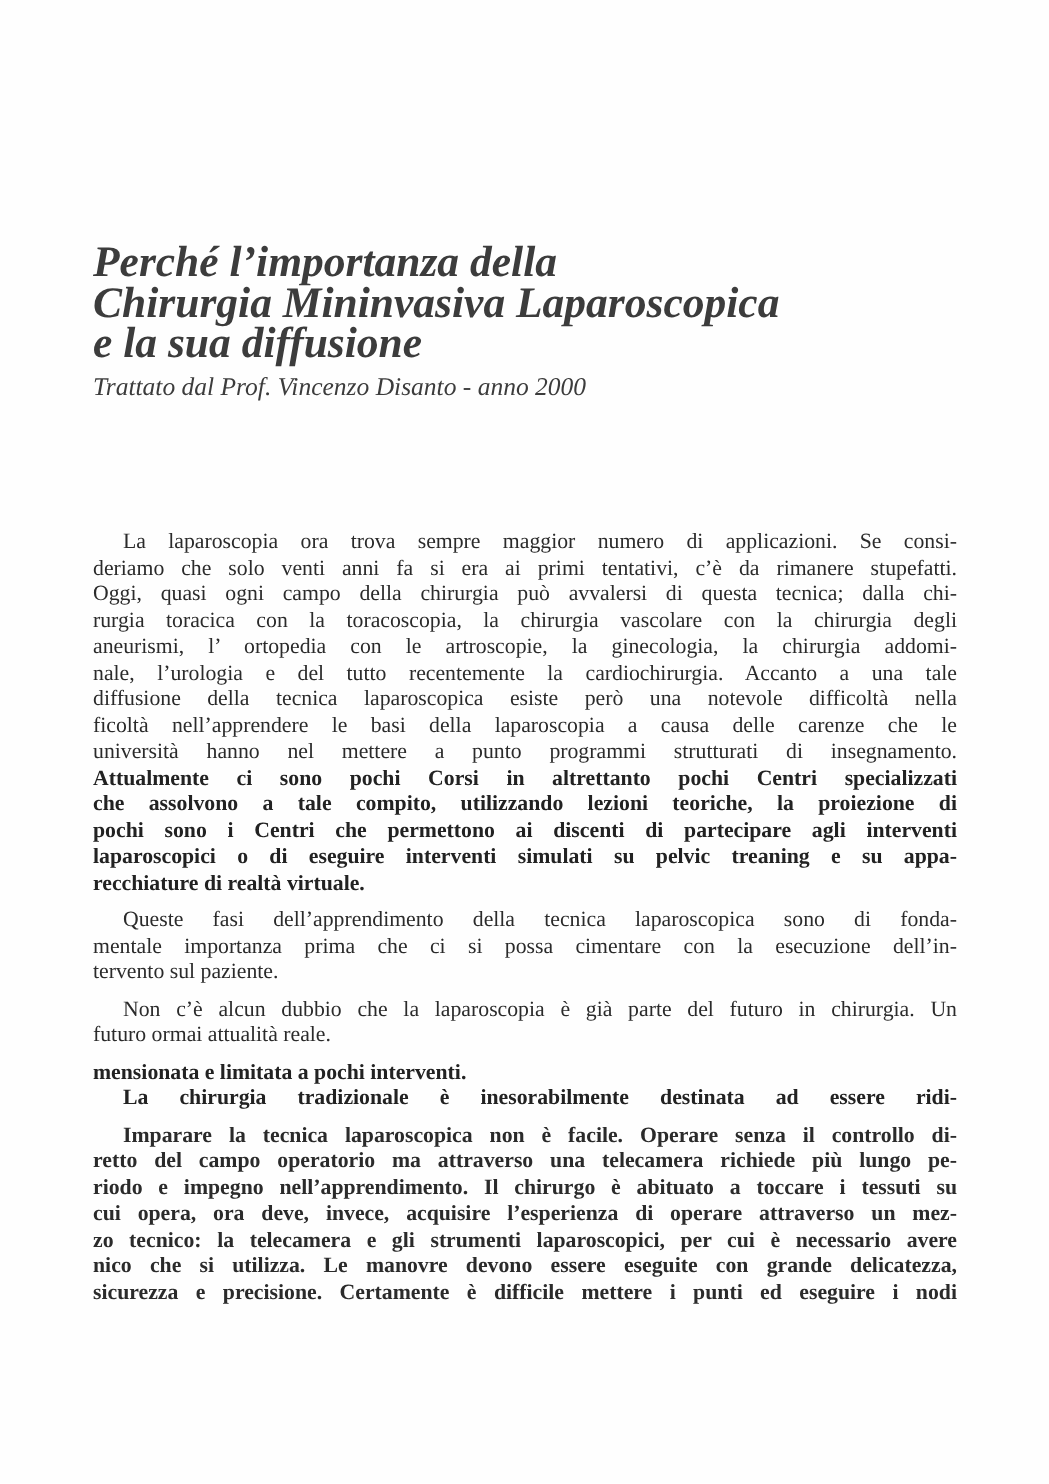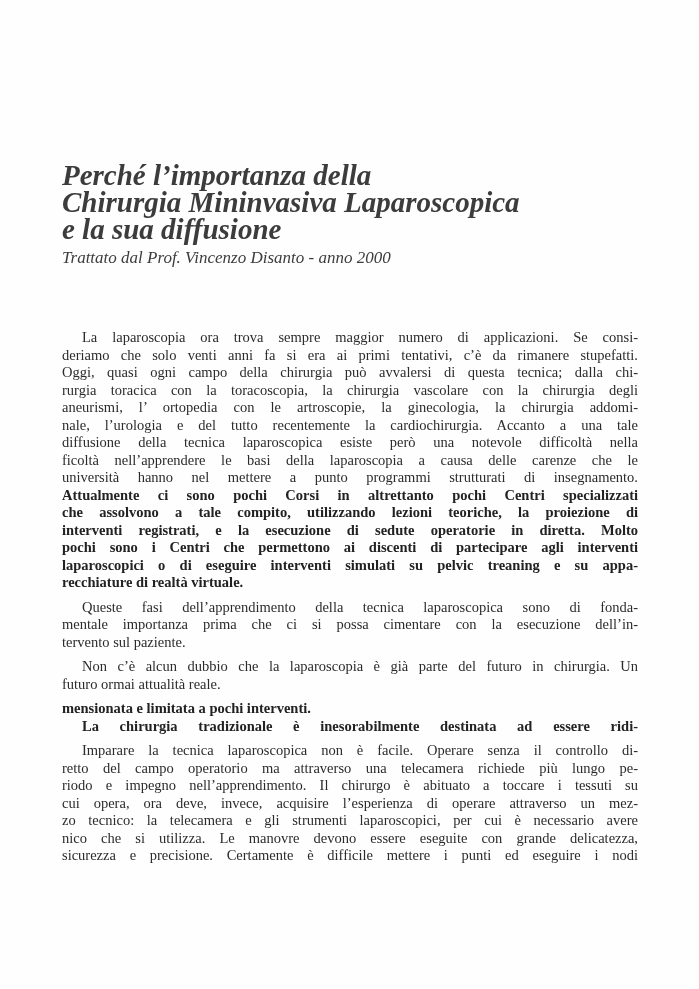--- a/index.html
+++ b/index.html
@@ -33,28 +33,29 @@
     margin-top: 3px;
     font-size: 17px;
     line-height: 24px;
     font-style: italic;
     font-weight: 400;
     color: #3c3c3c;
   }
   .body-block {
     position: absolute;
     left: 62px;
-    top: 329px;
+    top: 353px;
     width: 576px;
   }
   .para {
     margin: 0 0 7px 0;
   }
   .para:last-child {
     margin-bottom: 16px;
+    font-weight: bold;
   }
   .line {
     font-size: 14.5px;
     line-height: 17.5px;
     text-align: justify;
     text-align-last: justify;
     white-space: normal;
     color: #2b2b2b;
   }
   .line.bold {
@@ -84,21 +85,20 @@
         <div class="line">deriamo che solo venti anni fa si era ai primi tentativi, c’è da rimanere stupefatti.</div>
         <div class="line">Oggi, quasi ogni campo della chirurgia può avvalersi di questa tecnica;  dalla chi-</div>
         <div class="line">rurgia toracica con la toracoscopia, la chirurgia vascolare con la chirurgia degli</div>
         <div class="line">aneurismi, l’ ortopedia con le artroscopie, la ginecologia, la chirurgia addomi-</div>
         <div class="line">nale, l’urologia e del tutto recentemente la cardiochirurgia. Accanto a una tale</div>
         <div class="line">diffusione della tecnica laparoscopica esiste però una notevole difficoltà nella</div>
         <div class="line">ficoltà nell’apprendere le basi della laparoscopia a causa delle carenze che le</div>
         <div class="line">università hanno nel mettere a punto programmi strutturati di insegnamento.</div>
         <div class="line bold">Attualmente ci sono pochi Corsi in altrettanto pochi Centri specializzati</div>
         <div class="line bold">che assolvono a tale compito, utilizzando lezioni teoriche, la proiezione di</div>
-        <div class="line bold">interventi registrati, e la esecuzione di sedute operatorie in diretta. Molto</div>
         <div class="line bold">pochi sono i Centri che permettono ai discenti di partecipare agli interventi</div>
         <div class="line bold">laparoscopici o di eseguire interventi simulati su pelvic treaning e su appa-</div>
         <div class="line bold lastline">recchiature di realtà virtuale.</div>
       </div>
       <div class="para">
         <div class="line firstline">Queste fasi dell’apprendimento della tecnica laparoscopica sono di fonda-</div>
         <div class="line">mentale importanza prima che ci si possa cimentare con la esecuzione dell’in-</div>
         <div class="line lastline">tervento sul paziente.</div>
       </div>
       <div class="para">

